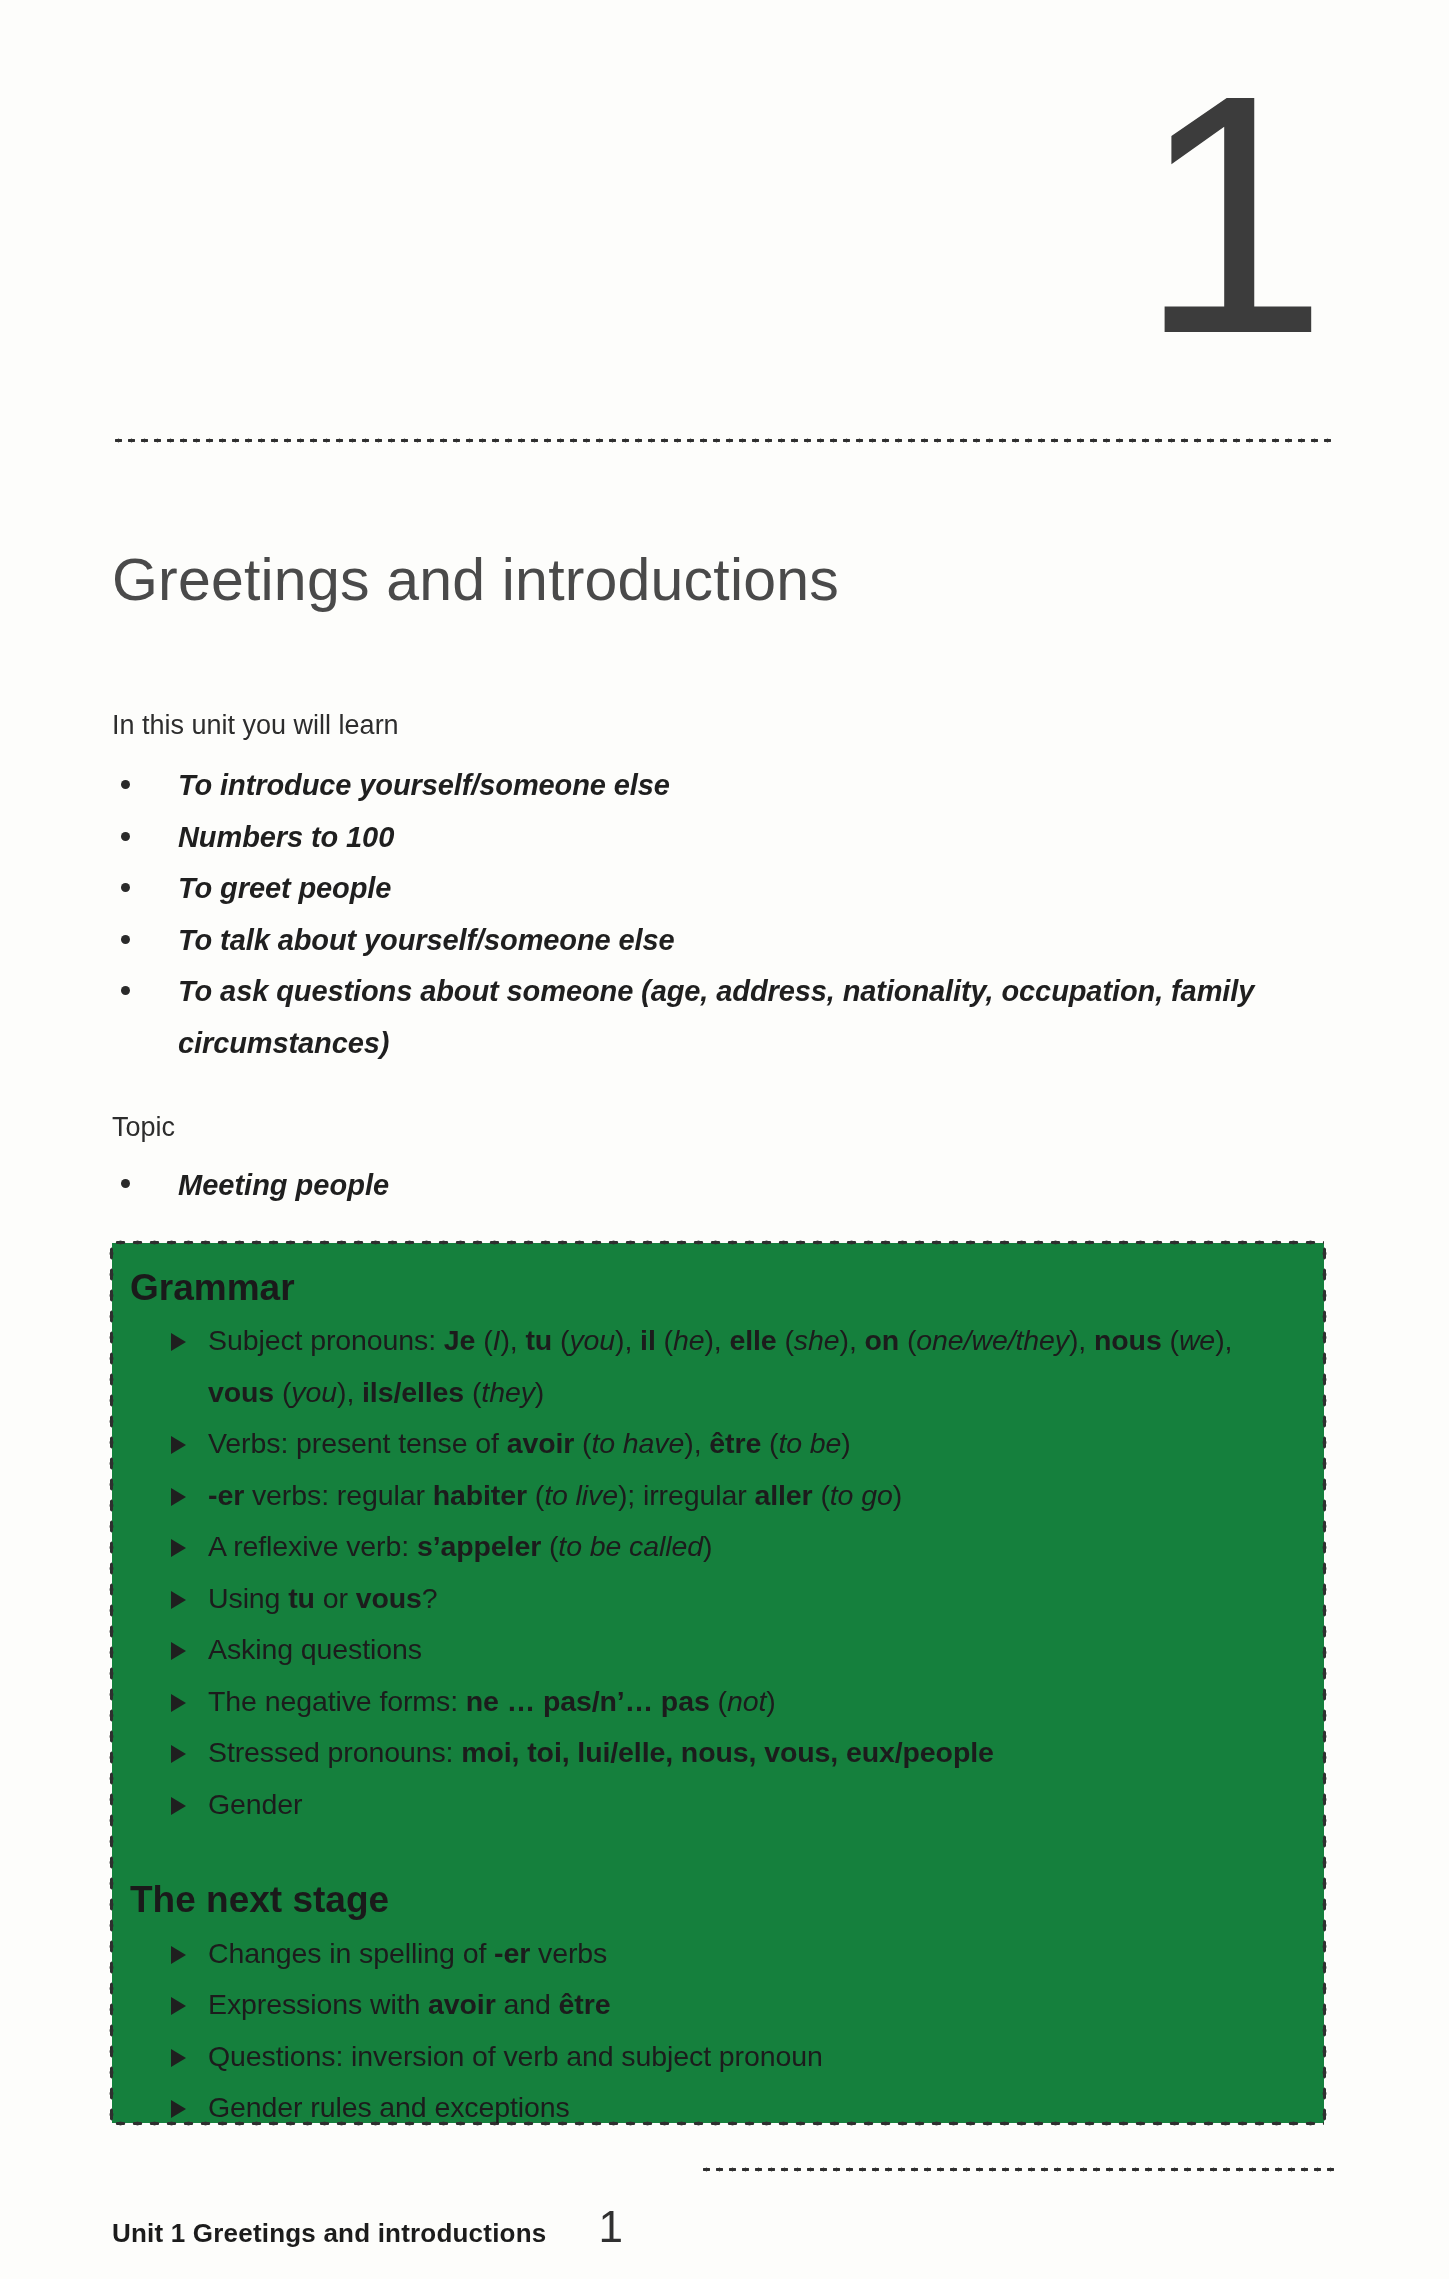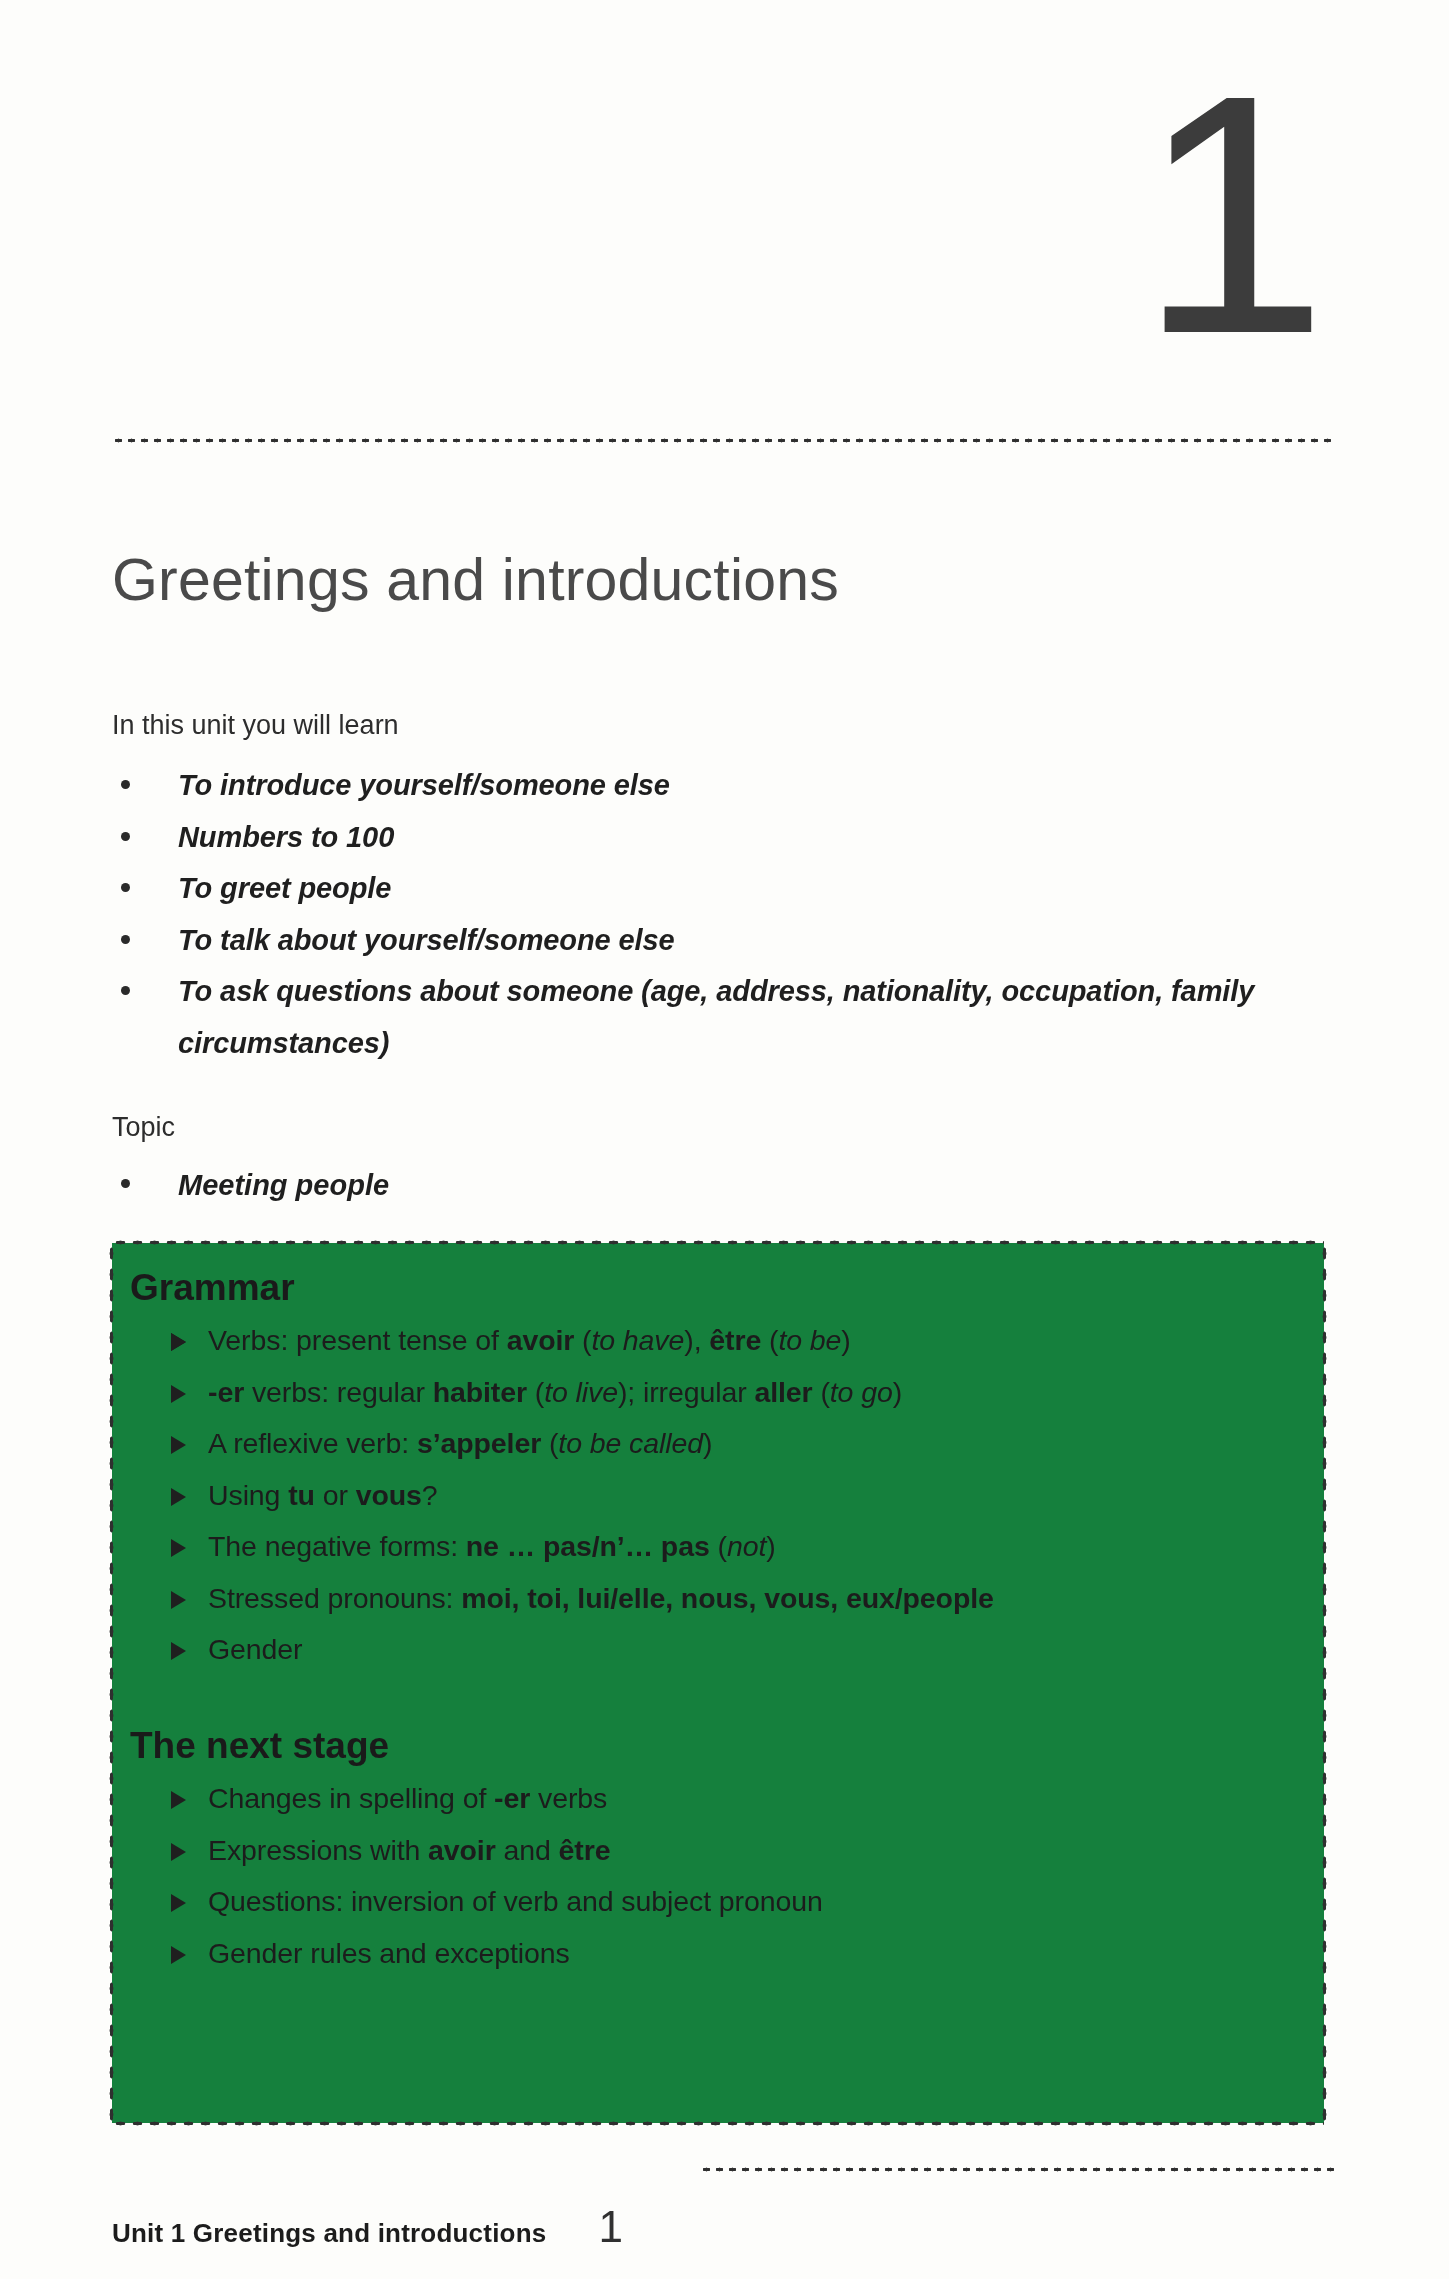--- a/index.html
+++ b/index.html
@@ -290,36 +290,41 @@
     <div class="gb-edge horiz bottom"></div>
     <div class="gb-edge vert left"></div>
     <div class="gb-edge vert right"></div>
 
     <div class="gb-inner">
       <div class="gb-heading">Grammar</div>
 
       <ul class="gb-list">
         <li>
           <span class="tri"></span>
+          <span>Subject pronouns: <b>Je</b> (<i>I</i>), <b>tu</b> (<i>you</i>), <b>il</b> (<i>he</i>), <b>elle</b> (<i>she</i>), <b>on</b> (<i>one/we/they</i>), <b>nous</b> (<i>we</i>), <b>vous</b> (<i>you</i>), <b>ils/elles</b> (<i>they</i>)</span>
         </li>
         <li>
           <span class="tri"></span>
           <span>Verbs: present tense of <b>avoir</b> (<i>to have</i>), <b>être</b> (<i>to be</i>)</span>
         </li>
         <li>
           <span class="tri"></span>
           <span><b>-er</b> verbs: regular <b>habiter</b> (<i>to live</i>); irregular <b>aller</b> (<i>to go</i>)</span>
         </li>
         <li>
           <span class="tri"></span>
           <span>A reflexive verb: <b>s’appeler</b> (<i>to be called</i>)</span>
         </li>
         <li>
           <span class="tri"></span>
           <span>Using <b>tu</b> or <b>vous</b>?</span>
+        </li>
+        <li>
+          <span class="tri"></span>
+          <span>Asking questions</span>
         </li>
         <li>
           <span class="tri"></span>
           <span>The negative forms: <b>ne … pas/n’… pas</b> (<i>not</i>)</span>
         </li>
         <li>
           <span class="tri"></span>
           <span>Stressed pronouns: <b>moi, toi, lui/elle, nous, vous, eux/people</b></span>
         </li>
         <li>

